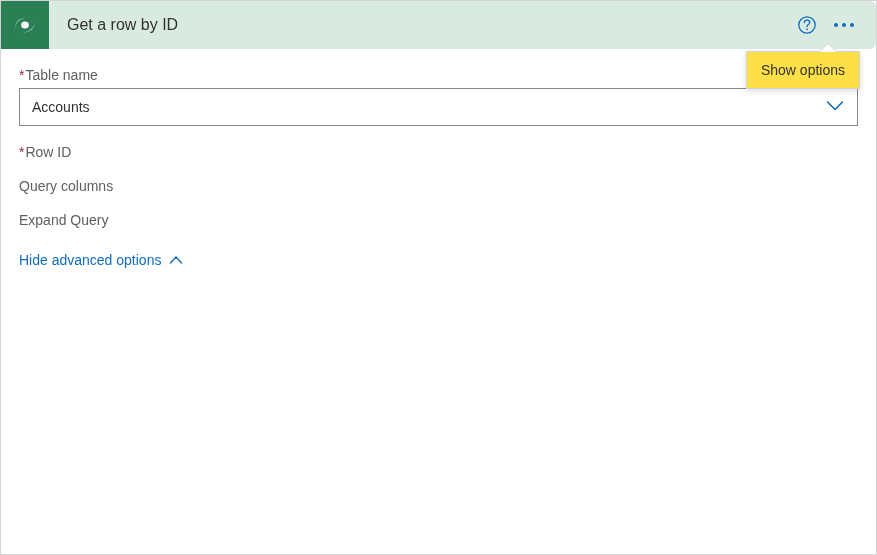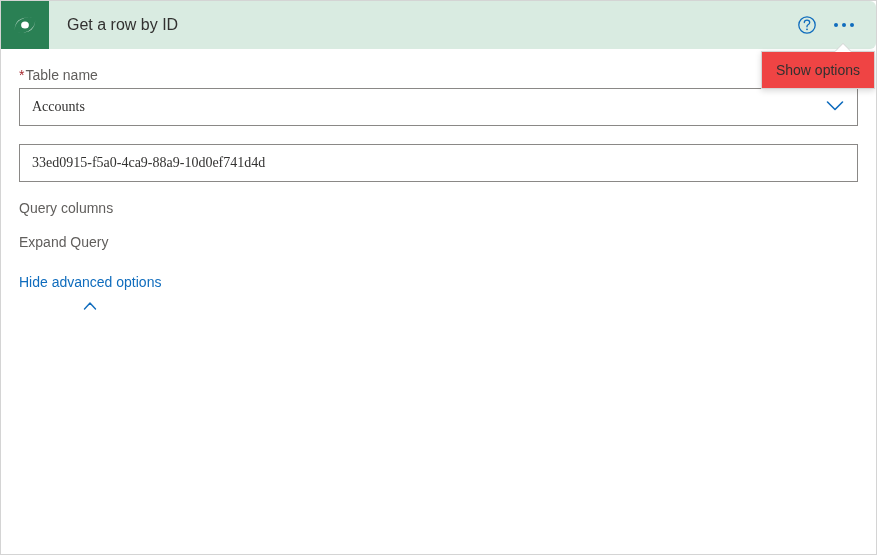--- a/index.html
+++ b/index.html
@@ -77,22 +77,22 @@
     .more-icon span {
       width: 4px;
       height: 4px;
       background: #0f6cbd;
       border-radius: 50%;
       display: inline-block;
     }
     .tooltip {
       position: absolute;
       top: 50px;
-      right: 1px;
-      background: #ef4444;
+      right: 16px;
+      background: #fde047;
       border: 1px solid #d4d4d4;
       box-shadow: 0 2px 6px rgba(0,0,0,0.15);
       padding: 10px 14px;
       font-size: 14px;
       color: #323130;
       z-index: 10;
     }
     .tooltip::before {
       content: "";
       position: absolute;
@@ -134,21 +134,21 @@
     .field-input-wrapper {
       position: relative;
       width: 100%;
     }
     .field-input {
       width: 100%;
       height: 38px;
       border: 1px solid #8a8886;
       padding: 0 12px;
       font-size: 14px;
-      font-family: Liberation Serif, serif;
+      font-family: Liberation Sans, sans-serif;
       color: #323130;
       background: #ffffff;
     }
     .field-input::placeholder {
       color: #767676;
     }
     .select-wrapper {
       position: relative;
     }
     .select-chevron {
@@ -163,21 +163,20 @@
       height: 12px;
     }
     .advanced-toggle {
       display: inline-flex;
       align-items: center;
       font-size: 14px;
       color: #0f6cbd;
       cursor: pointer;
       margin-top: 6px;
       gap: 8px;
-      flex-direction: column;
     }
     .advanced-toggle svg {
       width: 14px;
       height: 10px;
     }
   </style>
 </head>
 <body>
 
 <div class="header">
@@ -217,23 +216,23 @@
       <input type="text" class="field-input" readonly="" value="Accounts" style="">
       <span class="select-chevron">
         <svg viewBox="0 0 18 12" fill="none">
           <path d="M1.5 2 L9 9.5 L16.5 2" stroke="#0f6cbd" stroke-width="1.6" stroke-linecap="round" stroke-linejoin="round"></path>
         </svg>
       </span>
     </div>
   </div>
 
   <div class="field-group">
-    <div class="field-input-wrapper">
-      <input type="text" class="field-input" value="33ed0915-f5a0-4ca9-88a9-10d0ef741d4d" style="">
-    </div>
+    <label class="field-label">
+      <span class="required-asterisk">*</span><span>Row ID</span>
+    </label>
   </div>
 
   <div class="field-group">
     <label class="field-label">Query columns</label>
   </div>
 
   <div class="field-group">
     <label class="field-label">Expand Query</label>
   </div>
 

